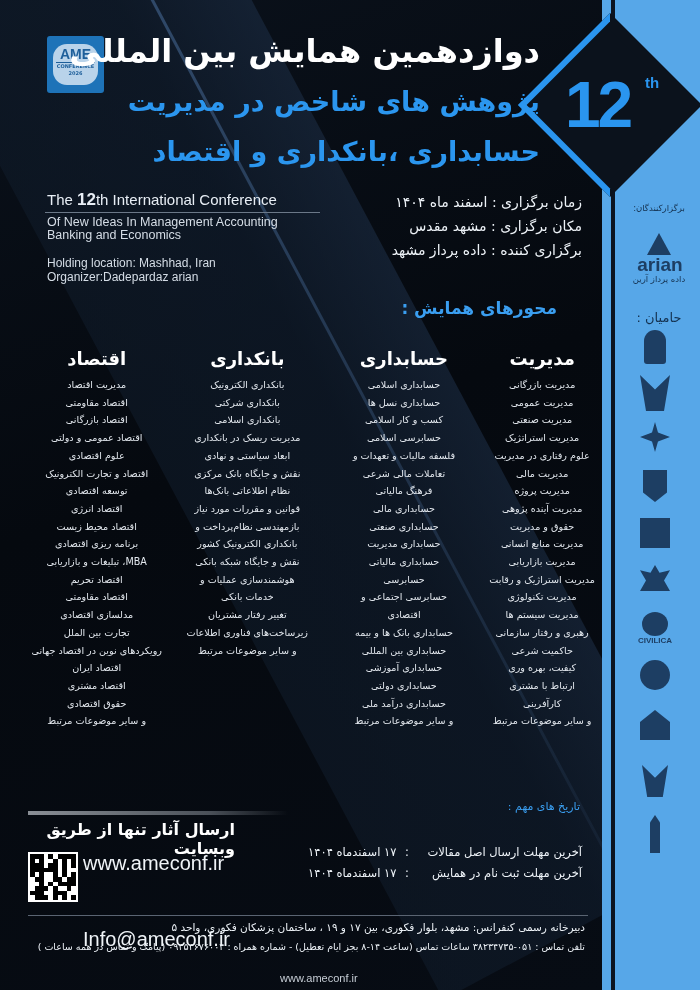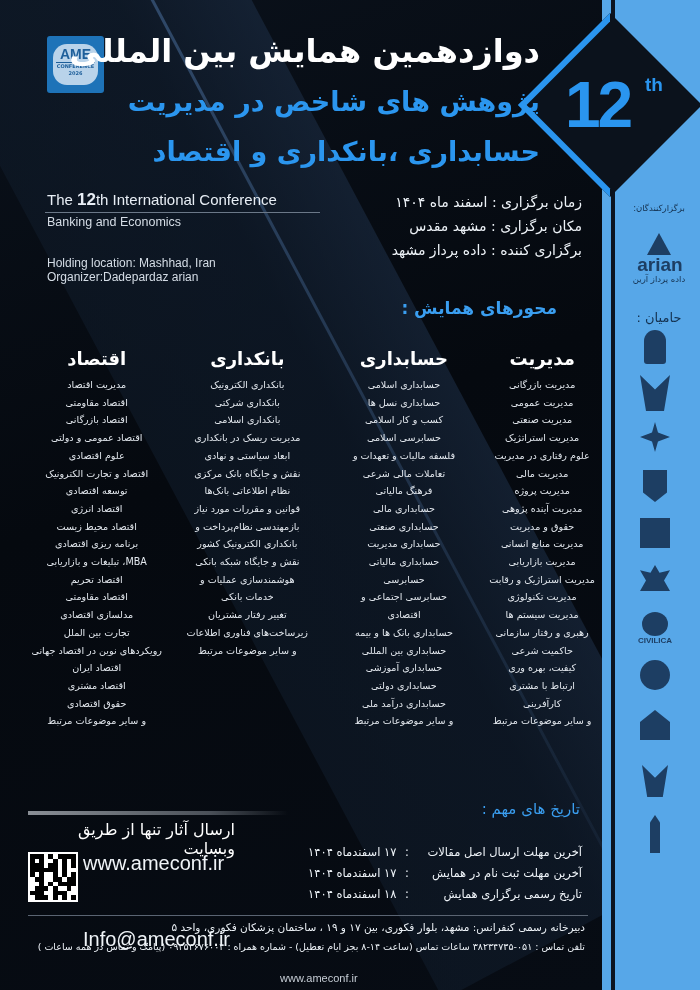--- a/index.html
+++ b/index.html
@@ -7,21 +7,21 @@
 body{position:relative;background:#05090f;font-family:"DejaVu Sans",sans-serif;color:#fff;}
 .bg{position:absolute;left:0;top:0;width:615px;height:990px;background:linear-gradient(160deg,#0a111b 0%,#05090f 45%,#070c14 100%);overflow:hidden;}
 .diag{position:absolute;left:-120px;top:-60px;width:300px;height:1200px;background:linear-gradient(90deg,#0f1a28 0%,#101c2c 60%,#1a2a40 100%);transform:rotate(-28deg);transform-origin:top left;opacity:.65;}
 .diag2{position:absolute;left:140px;top:-20px;width:3px;height:1200px;background:linear-gradient(180deg,rgba(80,120,170,.5),rgba(40,70,110,0));transform:rotate(-28deg);transform-origin:top left;}
 .sidebar{position:absolute;left:615px;top:0;width:85px;height:990px;background:#57a7e8;}
 .sideline1{position:absolute;left:602px;top:0;width:9px;height:990px;background:#57a7e8;}
 .sideline2{position:absolute;left:611px;top:0;width:4px;height:990px;background:#0c1420;}
 .diamond{position:absolute;left:545px;top:40px;width:130px;height:130px;transform:rotate(45deg);background:#0b121c;border:6px solid #2a95ef;border-right-color:transparent;border-top-color:transparent;}
 .diamond-inner{position:absolute;left:557px;top:52px;width:106px;height:106px;transform:rotate(45deg);background:#0b121c;}
 .n12{position:absolute;left:565px;top:68px;font-size:64px;font-weight:bold;color:#2a95ef;font-family:"Liberation Sans",sans-serif;letter-spacing:-3px;}
-.nth{position:absolute;left:645px;top:74px;font-size:19px;font-weight:bold;color:#2a95ef;font-family:"Liberation Sans",sans-serif;}
+.nth{position:absolute;left:645px;top:74px;font-size:15px;font-weight:bold;color:#2a95ef;font-family:"Liberation Sans",sans-serif;}
 .logo{position:absolute;left:47px;top:36px;width:57px;height:57px;background:#1e73b8;border-radius:3px;padding:8px 6px;}
 .logo-inner{background:#b9d3ea;border-radius:14px;height:41px;text-align:center;}
 .logo-ame{font-family:"Liberation Sans",sans-serif;font-weight:bold;font-size:14px;color:#1e5f9a;line-height:16px;padding-top:2px;border-bottom:1px solid #1e5f9a;margin:0 3px;}
 .logo-sub{font-size:5px;color:#1e5f9a;font-weight:bold;line-height:7px;}
 .rtl{direction:rtl;text-align:right;}
 .t1{position:absolute;right:160px;top:32px;font-size:32px;font-weight:bold;color:#fff;}
 .t2{position:absolute;right:160px;top:86px;font-size:27px;font-weight:bold;color:#2b96ef;}
 .t3{position:absolute;right:160px;top:136px;font-size:27px;font-weight:bold;color:#2b96ef;}
 .en{position:absolute;left:47px;font-family:"Liberation Sans",sans-serif;color:#e8eef5;}
 .en-title{top:190px;font-size:15px;}
@@ -32,27 +32,27 @@
 .info{position:absolute;right:118px;top:190px;font-size:14px;line-height:24px;color:#eef3f8;}
 .axes-title{position:absolute;right:143px;top:298px;font-size:17px;font-weight:bold;color:#3a9ef0;}
 .col{position:absolute;top:348px;direction:rtl;text-align:center;}
 .col h3{font-size:18px;font-weight:bold;color:#fff;margin-bottom:7px;}
 .col ul{list-style:none;}
 .col li{font-size:9.6px;line-height:17.7px;color:#e4e9ef;white-space:nowrap;}
 .c1{right:105px;}
 .c2{right:245px;}
 .c3{right:392px;}
 .c4{right:538px;}
-.dates-title{position:absolute;right:120px;top:800px;font-size:15px;color:#3a9ef0;}
+.dates-title{position:absolute;right:120px;top:800px;font-size:11px;color:#3a9ef0;}
 .dates{position:absolute;right:118px;top:842px;direction:rtl;}
 .dates .row{font-size:11.5px;line-height:21px;color:#eef3f8;white-space:nowrap;}
 .dates .lbl{display:inline-block;width:168px;}
 .dates .sep{display:inline-block;width:14px;text-align:center;}
 .submit-bar{position:absolute;left:28px;top:811px;width:260px;height:4px;background:linear-gradient(90deg,#8a8f96,#4a5058 70%,rgba(60,66,74,0));}
-.submit-title{position:absolute;left:30px;top:820px;width:205px;font-size:16px;font-weight:normal;color:#fff;text-align:right;direction:rtl;}
+.submit-title{position:absolute;left:30px;top:820px;width:205px;font-size:16px;font-weight:bold;color:#fff;text-align:right;direction:rtl;}
 .qr{position:absolute;left:28px;top:852px;width:50px;height:50px;background:#fff;padding:2px;display:grid;grid-template-columns:repeat(10,1fr);grid-template-rows:repeat(10,1fr);}
 .qr span{background:#000;}
 .qr span.w{background:#fff;}
 .web{position:absolute;left:83px;font-family:"Liberation Sans",sans-serif;font-size:20px;color:#f0f4f8;}
 .web1{top:852px;}
 .web2{top:928px;}
 .foot-rule{position:absolute;left:28px;top:915px;width:560px;height:1px;background:#5a6472;}
 .foot{position:absolute;right:115px;direction:rtl;text-align:right;color:#eef3f8;white-space:nowrap;}
 .foot1{top:921px;font-size:10.5px;}
 .foot2{top:941px;font-size:9.5px;}
@@ -90,20 +90,21 @@
 <div class="n12">12</div>
 <div class="nth">th</div>
 
 <div class="t1 rtl">دوازدهمین همایش بین المللی</div>
 <div class="t2 rtl">پژوهش های شاخص در مدیریت</div>
 <div class="t3 rtl">حسابداری ،بانکداری و اقتصاد</div>
 
 <div class="en en-title"><span>The </span><b>12</b><span>th International Conference</span></div>
 <div class="en-rule"></div>
 <div class="en en-sub">
+  <div>Of New Ideas In Management Accounting</div>
   <div>Banking and Economics</div>
 </div>
 <div class="en en-loc">
   <div>Holding location: Mashhad, Iran</div>
   <div>Organizer:Dadepardaz arian</div>
 </div>
 
 <div class="info rtl">
   <div>زمان برگزاری : اسفند ماه ۱۴۰۴</div>
   <div>مکان برگزاری : مشهد مقدس</div>
@@ -206,21 +207,20 @@
       <li>اقتصاد مشتری</li>
       <li>حقوق اقتصادی</li>
       <li>و سایر موضوعات  مرتبط</li>
     </ul>
 </div>
 
 <div class="dates-title rtl">تاریخ های مهم :</div>
 <div class="dates">
   <div class="row"><span class="lbl">آخرین مهلت ارسال اصل مقالات</span><span class="sep">:</span> <span>۱۷ اسفندماه ۱۴۰۴</span></div>
   <div class="row"><span class="lbl">آخرین مهلت ثبت نام در همایش</span><span class="sep">:</span> <span>۱۷ اسفندماه ۱۴۰۴</span></div>
-  <div class="row"><span class="lbl">تاریخ رسمی برگزاری همایش</span><span class="sep">:</span> <span>۱۸ اسفندماه ۱۴۰۴</span></div>
 </div>
 
 <div class="submit-bar"></div>
 <div class="submit-title">ارسال آثار تنها از طریق وبسایت</div>
 <div class="qr" id="qr">
     <span></span>
     <span></span>
     <span></span>
     <span class="w"></span>
     <span></span>

